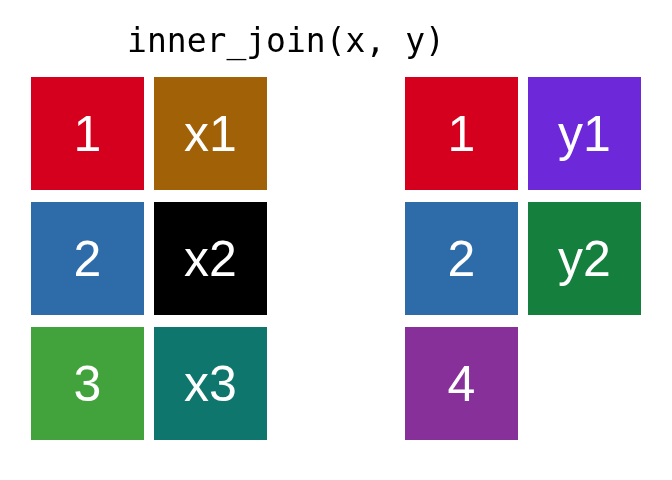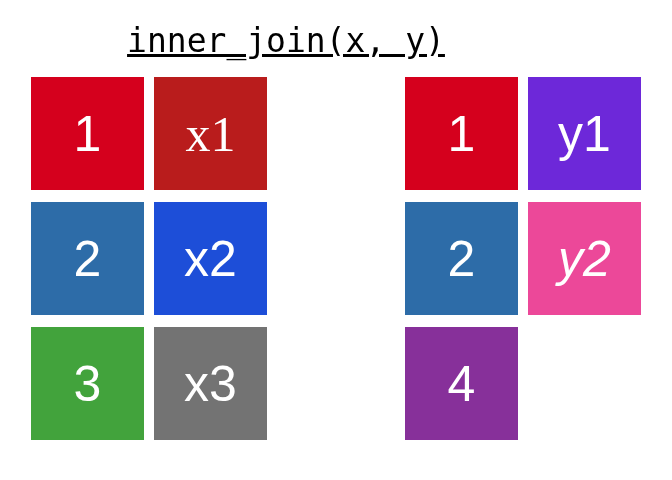--- a/index.html
+++ b/index.html
@@ -18,21 +18,20 @@
     position: absolute;
     top: 22px;
     left: 0;
     width: 572px;
     text-align: center;
     font-family: "DejaVu Sans Mono", monospace;
     font-size: 33px;
     line-height: 38px;
     color: #000000;
     white-space: pre;
-    text-decoration: underline;
   }
   .join-table {
     position: absolute;
     top: 77px;
     display: flex;
     flex-direction: column;
     gap: 12px;
   }
   .table-x { left: 31px; }
   .table-y { left: 405px; }
@@ -54,39 +53,39 @@
 </head>
 <body>
 
 <div>
 
   <div class="title">inner_join(x, y)</div>
 
   <div class="join-table table-x">
     <div class="row">
       <div class="cell" style="background-color: rgb(213, 0, 29);">1</div>
-      <div class="cell" style="background-color: #b91c1c; font-family: Liberation Serif, serif;">x1</div>
+      <div class="cell" style="background-color: #a16207;">x1</div>
     </div>
     <div class="row">
       <div class="cell" style="background-color: rgb(45, 108, 168);">2</div>
-      <div class="cell" style="background-color: #1d4ed8;">x2</div>
+      <div class="cell" style="background-color: #000000;">x2</div>
     </div>
     <div class="row">
       <div class="cell" style="background-color: rgb(66, 163, 60);">3</div>
-      <div class="cell" style="background-color: #737373;">x3</div>
+      <div class="cell" style="background-color: #0f766e;">x3</div>
     </div>
   </div>
 
   <div class="join-table table-y">
     <div class="row">
       <div class="cell" style="background-color: rgb(213, 0, 29);">1</div>
       <div class="cell" style="background-color: #6d28d9;">y1</div>
     </div>
     <div class="row">
       <div class="cell" style="background-color: rgb(45, 108, 168);">2</div>
-      <div class="cell" style="background-color: #ec4899; font-style: italic;">y2</div>
+      <div class="cell" style="background-color: #15803d;">y2</div>
     </div>
     <div class="row">
       <div class="cell" style="background-color: rgb(135, 48, 154);">4</div>
     </div>
   </div>
 
 </div>
 
 </body></html>

